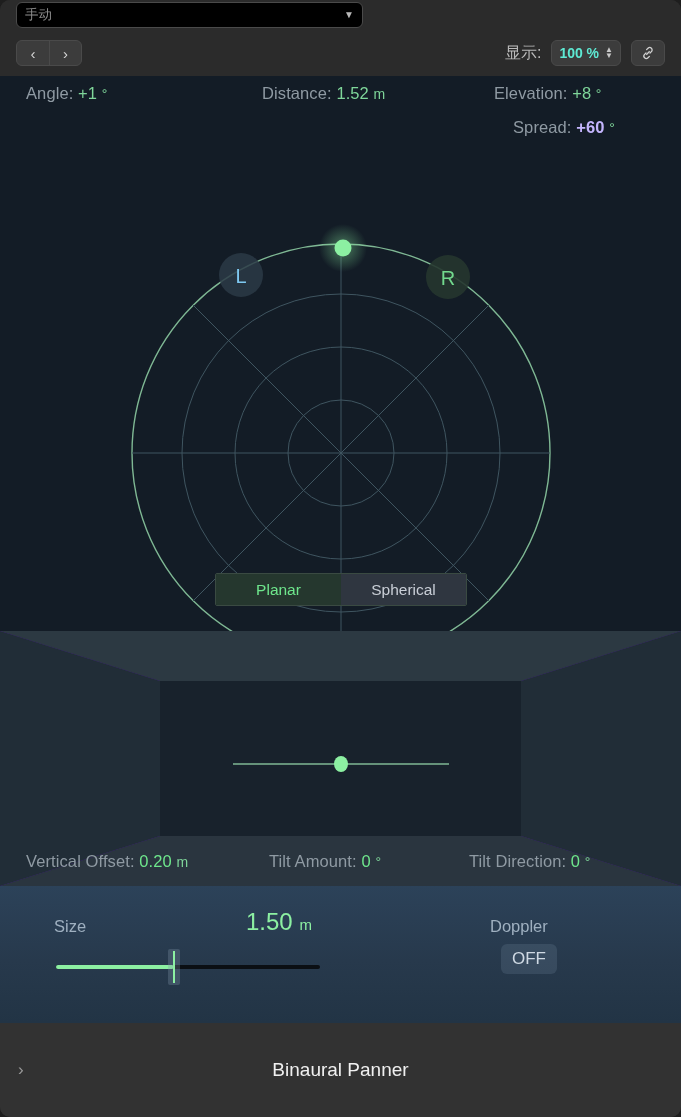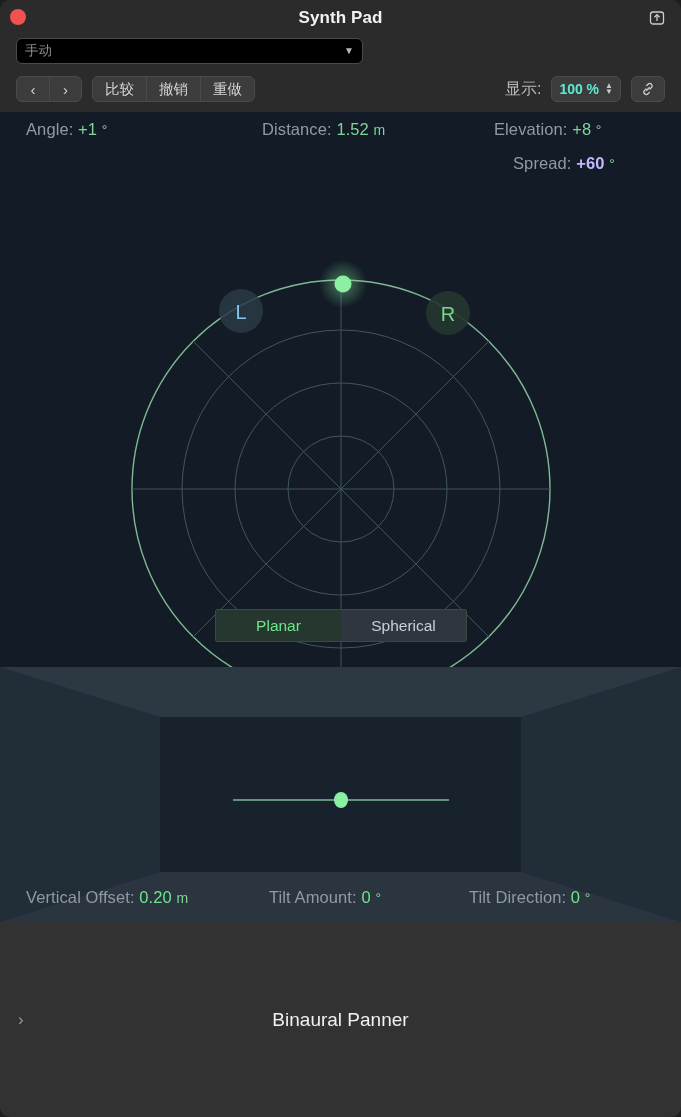--- a/index.html
+++ b/index.html
@@ -284,51 +284,35 @@
     left: 18px;
     color: #9a9a9a;
     font-size: 17px;
   }
 </style>
 </head>
 <body>
 
 <div class="window">
 
-  <div class="titlebar">
-    <div class="close-btn"></div>
-    <div class="win-title">Synth Pad</div>
-    <div class="share-btn">
-      <svg width="18" height="18" viewBox="0 0 18 18">
-        <rect x="2.5" y="3" width="13" height="12" rx="2.5" fill="none" stroke="#cccccc" stroke-width="1.3"></rect>
-        <line x1="9" y1="12" x2="9" y2="6" stroke="#cccccc" stroke-width="1.3"></line>
-        <polyline points="6.4,8.3 9,5.7 11.6,8.3" fill="none" stroke="#cccccc" stroke-width="1.3"></polyline>
-      </svg>
-    </div>
-  </div>
 
   <div class="toolbar">
     <div class="preset-row">
       <div class="preset-select">
         <span class="preset-label">手动</span>
         <span class="preset-chev">▼</span>
       </div>
     </div>
 
     <div class="btn-row">
       <div class="seg navseg">
         <div>‹</div>
         <div>›</div>
       </div>
       <div class="gap"></div>
-      <div class="seg cmdseg">
-        <div>比较</div>
-        <div>撤销</div>
-        <div>重做</div>
-      </div>
 
       <div class="right-tools">
         <span class="show-label">显示:</span>
         <div class="zoom-box">
           <span class="zoom-val">100 %</span>
           <span class="stepper">
             <span>▲</span>
               <span>▼</span>
           </span>
         </div>
@@ -437,19 +421,32 @@
         <span class="u">°</span>
       </div>
       <div class="readout rr-td">
         <span class="k">Tilt Direction:</span>
         <span class="v">0</span>
         <span class="u">°</span>
       </div>
     </div>
   </div>
 
+  <div class="sizebar">
+    <div class="size-label">Size</div>
+    <div class="size-value">
+      <span>1.50</span>
+      <span class="u">m</span>
+    </div>
+    <div class="size-slider">
+      <div class="size-fill"></div>
+      <div class="size-thumb"></div>
+    </div>
+    <div class="doppler-label">Doppler</div>
+    <div class="doppler-btn">OFF</div>
+  </div>
 
   <div class="footer">
     <div class="footer-chev">›</div>
     <div class="footer-title">Binaural Panner</div>
   </div>
 
 </div>
 
 </body></html>

